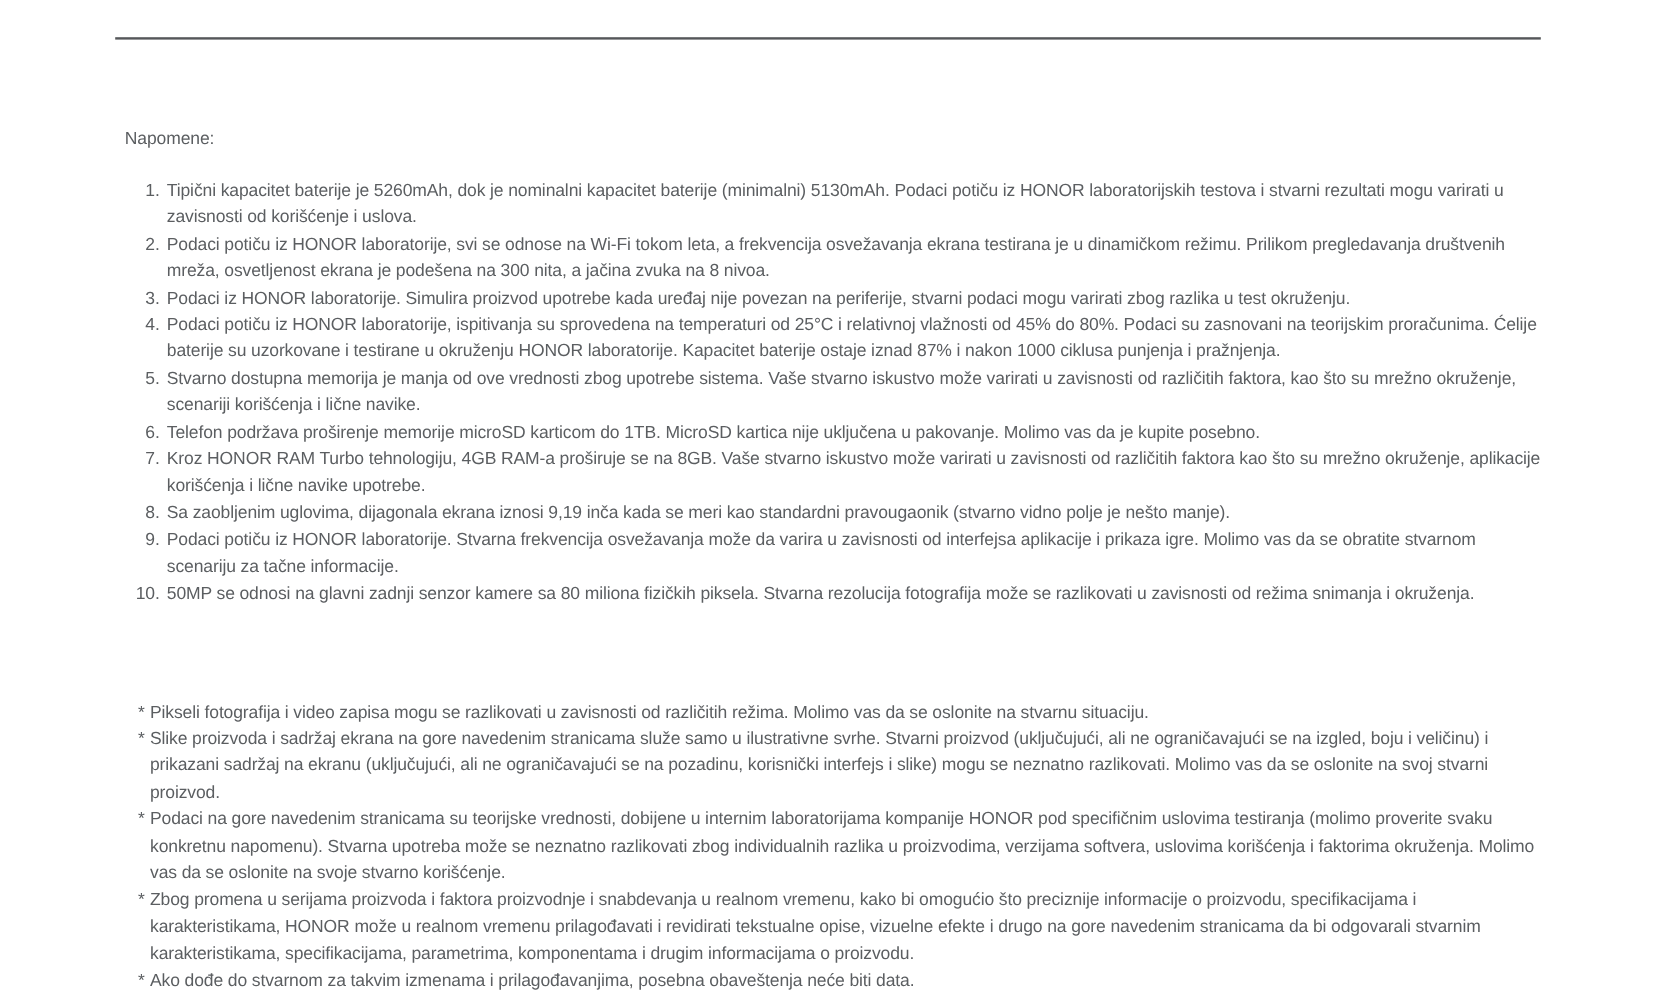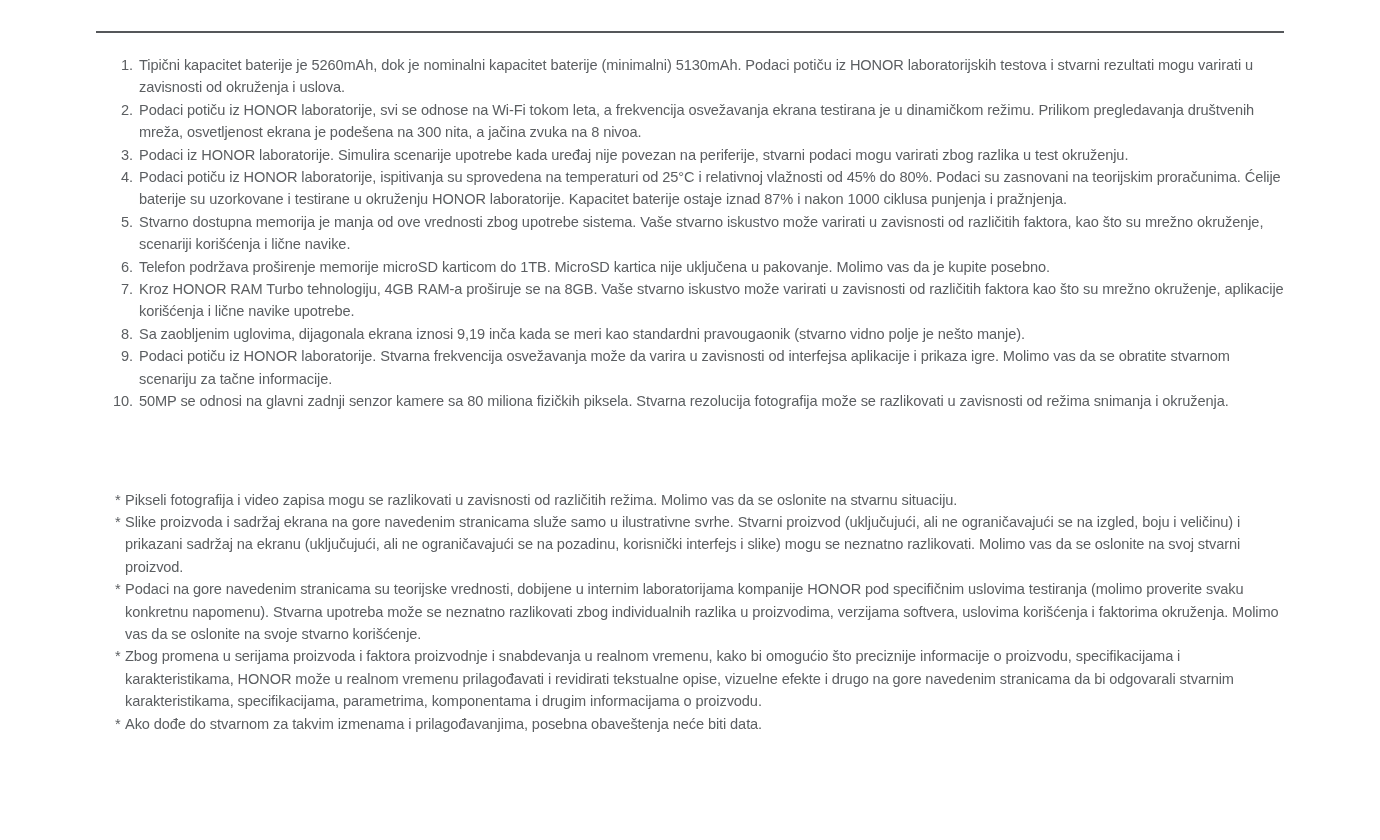--- a/index.html
+++ b/index.html
@@ -68,25 +68,26 @@
     flex: 1;
   }
 </style>
 </head>
 <body>
 
 <div class="page">
   <div class="divider"></div>
 
   <div class="content">
+    <p class="notes-heading">Napomene:</p>
 
     <ol class="numbered-notes">
-      <li>Tipični kapacitet baterije je 5260mAh, dok je nominalni kapacitet baterije (minimalni) 5130mAh. Podaci potiču iz HONOR laboratorijskih testova i stvarni rezultati mogu varirati u zavisnosti od okruženja i uslova.</li>
+      <li>Tipični kapacitet baterije je 5260mAh, dok je nominalni kapacitet baterije (minimalni) 5130mAh. Podaci potiču iz HONOR laboratorijskih testova i stvarni rezultati mogu varirati u zavisnosti od korišćenje i uslova.</li>
       <li>Podaci potiču iz HONOR laboratorije, svi se odnose na Wi-Fi tokom leta, a frekvencija osvežavanja ekrana testirana je u dinamičkom režimu. Prilikom pregledavanja društvenih mreža, osvetljenost ekrana je podešena na 300 nita, a jačina zvuka na 8 nivoa.</li>
-      <li>Podaci iz HONOR laboratorije. Simulira scenarije upotrebe kada uređaj nije povezan na periferije, stvarni podaci mogu varirati zbog razlika u test okruženju.</li>
+      <li>Podaci iz HONOR laboratorije. Simulira proizvod upotrebe kada uređaj nije povezan na periferije, stvarni podaci mogu varirati zbog razlika u test okruženju.</li>
       <li>Podaci potiču iz HONOR laboratorije, ispitivanja su sprovedena na temperaturi od 25°C i relativnoj vlažnosti od 45% do 80%. Podaci su zasnovani na teorijskim proračunima. Ćelije baterije su uzorkovane i testirane u okruženju HONOR laboratorije. Kapacitet baterije ostaje iznad 87% i nakon 1000 ciklusa punjenja i pražnjenja.</li>
       <li>Stvarno dostupna memorija je manja od ove vrednosti zbog upotrebe sistema. Vaše stvarno iskustvo može varirati u zavisnosti od različitih faktora, kao što su mrežno okruženje, scenariji korišćenja i lične navike.</li>
       <li>Telefon podržava proširenje memorije microSD karticom do 1TB. MicroSD kartica nije uključena u pakovanje. Molimo vas da je kupite posebno.</li>
       <li>Kroz HONOR RAM Turbo tehnologiju, 4GB RAM-a proširuje se na 8GB. Vaše stvarno iskustvo može varirati u zavisnosti od različitih faktora kao što su mrežno okruženje, aplikacije korišćenja i lične navike upotrebe.</li>
       <li>Sa zaobljenim uglovima, dijagonala ekrana iznosi 9,19 inča kada se meri kao standardni pravougaonik (stvarno vidno polje je nešto manje).</li>
       <li>Podaci potiču iz HONOR laboratorije. Stvarna frekvencija osvežavanja može da varira u zavisnosti od interfejsa aplikacije i prikaza igre. Molimo vas da se obratite stvarnom scenariju za tačne informacije.</li>
       <li>50MP se odnosi na glavni zadnji senzor kamere sa 80 miliona fizičkih piksela. Stvarna rezolucija fotografija može se razlikovati u zavisnosti od režima snimanja i okruženja.</li>
     </ol>
 
     <ul class="disclaimers">

